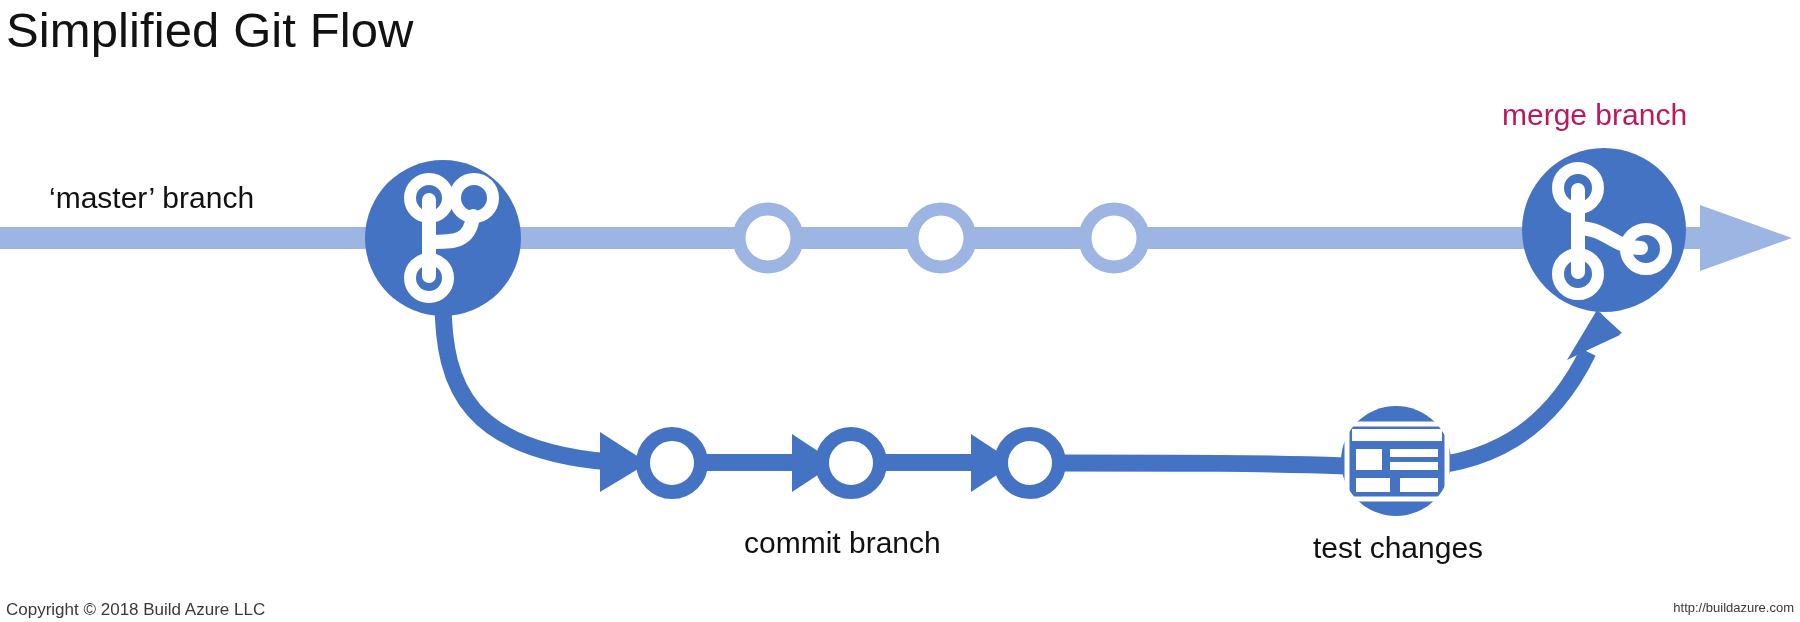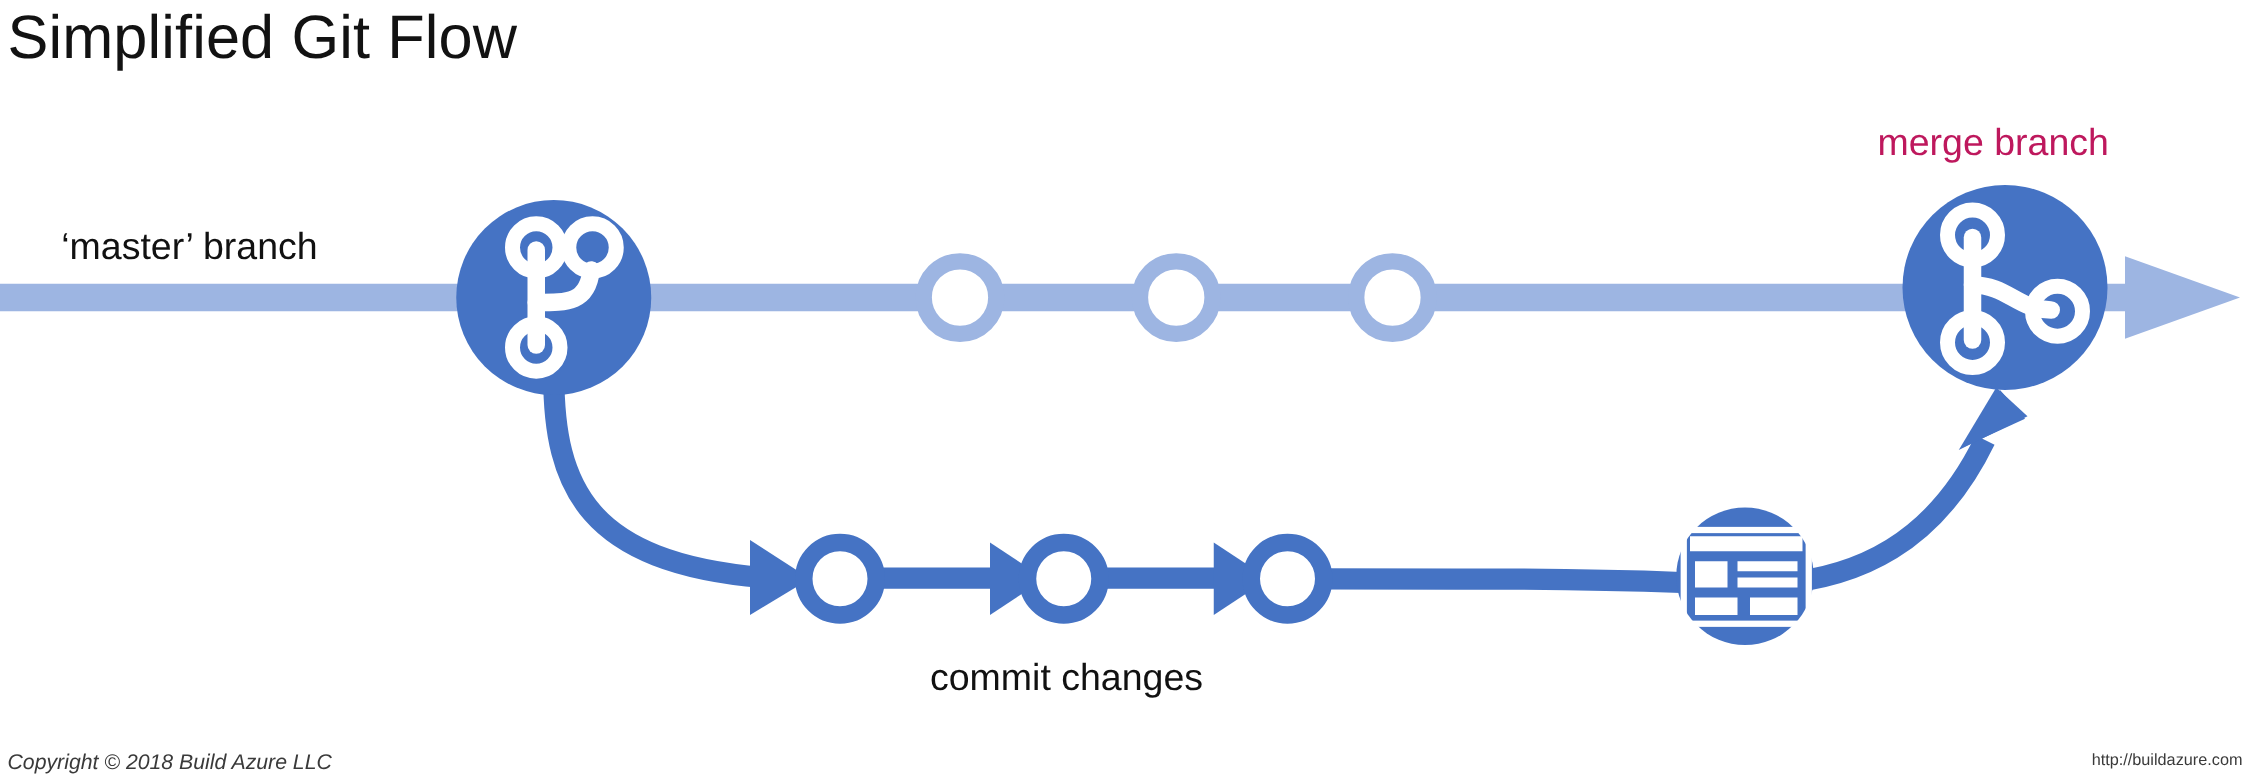--- a/index.html
+++ b/index.html
@@ -68,21 +68,20 @@
     left: 1313px;
     top: 533px;
     font-size: 30px;
     color: #111111;
   }
   #footer-copyright {
     left: 6px;
     top: 601px;
     font-size: 17px;
     color: #3a3a3a;
-    font-style: italic;
   }
   #footer-url {
     left: 1400px;
     top: 601px;
     width: 394px;
     text-align: right;
     font-size: 13px;
     color: #3a3a3a;
   }
 </style>
@@ -184,20 +183,21 @@
     </g>
   </svg>
 
   <div class="lbl" id="page-title">Simplified Git Flow</div>
 
   <div class="lbl" id="label-master">‘master’ branch</div>
 
 
   <div class="lbl" id="label-merge-branch">merge branch</div>
 
-  <div class="lbl" id="label-commit-changes">commit changes</div>
-
+  <div class="lbl" id="label-commit-changes">commit branch</div>
+
+  <div class="lbl" id="label-test-changes">test changes</div>
 
   <div class="lbl" id="footer-copyright">Copyright © 2018 Build Azure LLC</div>
 
   <div class="lbl" id="footer-url">http://buildazure.com</div>
 
 </div>
 
 </body></html>

